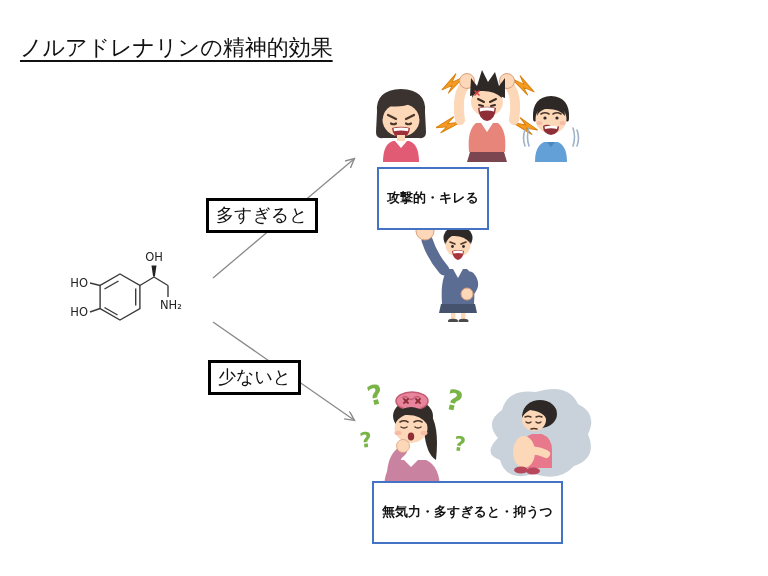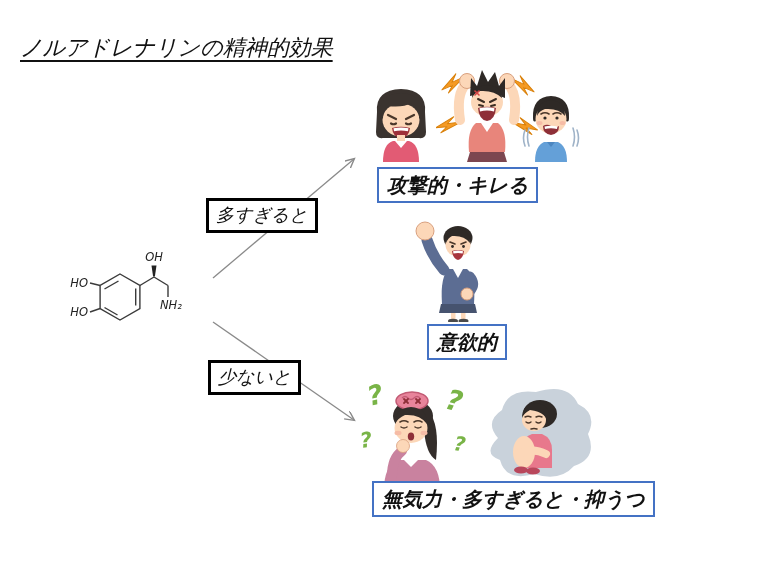--- a/index.html
+++ b/index.html
@@ -1,32 +1,32 @@
 <!DOCTYPE html>
 <html><head>
 <meta charset="utf-8">
 <style>
   html,body{margin:0;padding:0;background:#fff;}
   .page{
     position:relative;width:702px;height:576px;background:#ffffff;
-    font-family:"Liberation Sans","DejaVu Sans",sans-serif;overflow:hidden;color:#111;font-style:italic;
+    font-family:"Liberation Sans","DejaVu Sans",sans-serif;overflow:hidden;color:#111;
   }
   .title{
     position:absolute;left:20px;top:33px;font-size:22px;font-weight:500;color:#111;
     text-decoration:underline;text-underline-offset:5px;white-space:nowrap;z-index:2;
   }
   .overlay{position:absolute;left:0;top:0;z-index:1;}
   .illo{position:absolute;z-index:2;}
   .branch-box{
     position:absolute;background:#fff;border:3px solid #000;color:#111;
     font-size:18px;line-height:1.25;padding:3px 7px;white-space:nowrap;z-index:4;
   }
   .outcome-box{
     position:absolute;background:#fff;border:2px solid #4472c4;color:#111;
-    font-size:20px;font-weight:bold;line-height:1.3;padding:3px 8px;white-space:nowrap;z-index:4;
+    font-size:13px;font-weight:bold;line-height:1.3;padding:21px 8px;white-space:nowrap;z-index:4;
   }
   .pos-too-much{left:206px;top:198px;}
   .pos-too-little{left:208px;top:360px;}
   .pos-aggressive{left:377px;top:167px;}
   .pos-motivated{left:427px;top:324px;}
   .pos-apathetic{left:372px;top:481px;}
   svg text.chem{font-family:"DejaVu Sans",sans-serif;font-size:11.5px;fill:#222;}
   svg text.qm{font-family:"DejaVu Sans",sans-serif;font-weight:bold;fill:#79b447;}
 </style>
 </head>
@@ -210,16 +210,15 @@
       <path d="M55,53 Q58,52 61,53"></path>
     </g>
     <ellipse cx="45" cy="94" rx="7" ry="3.5" fill="#B9475C"></ellipse>
       <ellipse cx="57" cy="95" rx="7" ry="3.5" fill="#B9475C"></ellipse>
   </svg>
 
   <div class="branch-box pos-too-much">多すぎると</div>
   <div class="branch-box pos-too-little">少ないと</div>
 
   <div class="outcome-box pos-aggressive">攻撃的・キレる</div>
-  <div class="outcome-box pos-motivated">意欲的</div>
   <div class="outcome-box pos-apathetic">無気力・多すぎると・抑うつ</div>
 
 </div>
 
 </body></html>

